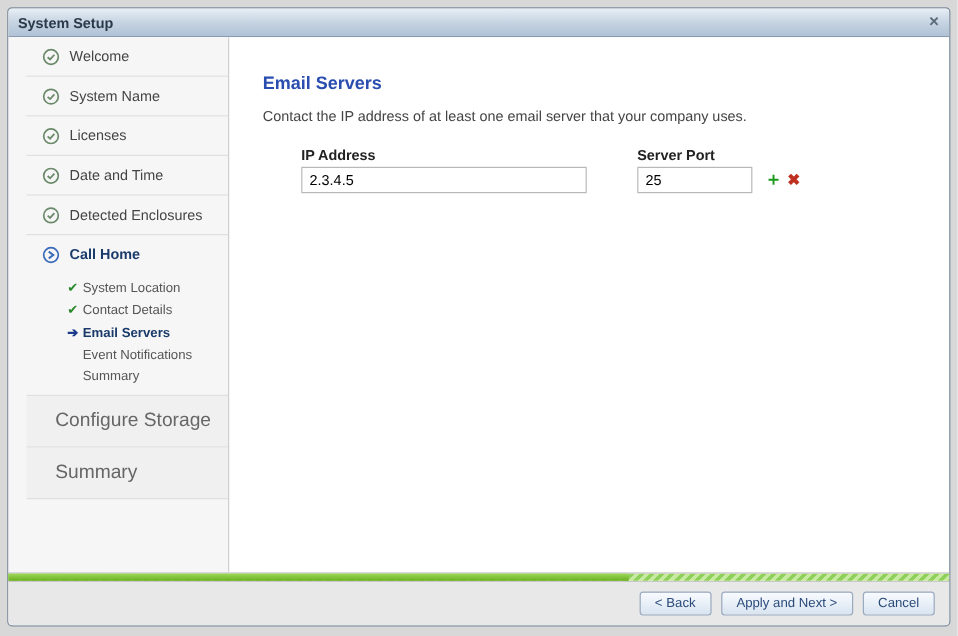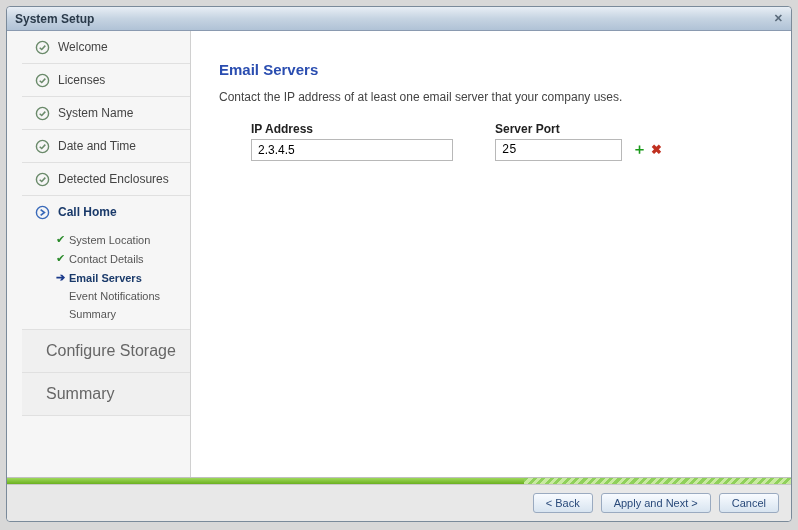--- a/index.html
+++ b/index.html
@@ -116,22 +116,22 @@
       font-size: 12px;
       margin-bottom: 3px;
     }
     .field input {
       border: 1px solid #b8b8b8;
       padding: 3px 6px;
       font-size: 12px;
       height: 22px;
       background: #fff;
     }
-    .ip-field input { width: 202px; }
-    .port-field input { width: 127px; font-family: Liberation Mono, monospace; }
+    .ip-field input { width: 238px; }
+    .port-field input { width: 96px; }
     .row-actions {
       display: flex; align-items: center; gap: 4px;
       padding-bottom: 2px;
     }
     .plus-icon { color: #1a9a1a; font-weight: bold; font-size: 15px; cursor: pointer; }
     .x-icon { color: #c03020; font-weight: bold; font-size: 13px; cursor: pointer; }
     .footer-progress {
       height: 7px;
       background: linear-gradient(to right,
         #7ac040 0%, #7ac040 66%,
@@ -193,31 +193,31 @@
         <span>Welcome</span>
       </div>
 
       <div class="nav-item">
         <span class="icon">
           <svg width="15" height="15" viewBox="0 0 16 16" class="check-circle-svg">
               <circle cx="8" cy="8" r="6.5" stroke-width="1.5"></circle>
               <path d="M5 8.2 L7.2 10.2 L11 6" stroke-width="1.6"></path>
             </svg>
         </span>
+        <span>System Name</span>
+      </div>
+
+      <div class="nav-item">
+        <span class="icon">
+          <svg width="15" height="15" viewBox="0 0 16 16" class="check-circle-svg">
+              <circle cx="8" cy="8" r="6.5" stroke-width="1.5"></circle>
+              <path d="M5 8.2 L7.2 10.2 L11 6" stroke-width="1.6"></path>
+            </svg>
+        </span>
         <span>Licenses</span>
-      </div>
-
-      <div class="nav-item">
-        <span class="icon">
-          <svg width="15" height="15" viewBox="0 0 16 16" class="check-circle-svg">
-              <circle cx="8" cy="8" r="6.5" stroke-width="1.5"></circle>
-              <path d="M5 8.2 L7.2 10.2 L11 6" stroke-width="1.6"></path>
-            </svg>
-        </span>
-        <span>System Name</span>
       </div>
 
       <div class="nav-item">
         <span class="icon">
           <svg width="15" height="15" viewBox="0 0 16 16" class="check-circle-svg">
               <circle cx="8" cy="8" r="6.5" stroke-width="1.5"></circle>
               <path d="M5 8.2 L7.2 10.2 L11 6" stroke-width="1.6"></path>
             </svg>
         </span>
         <span>Date and Time</span>

